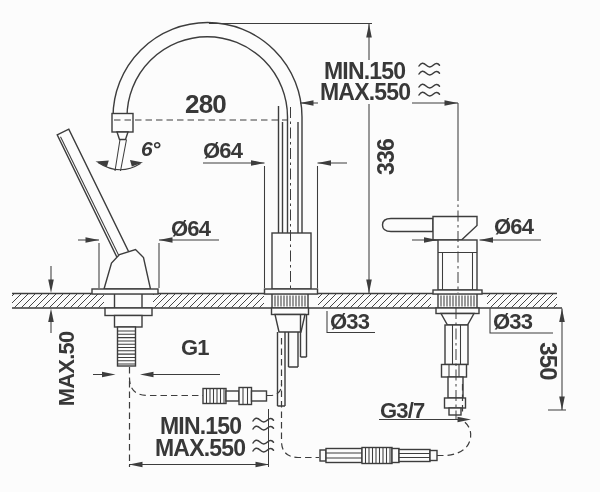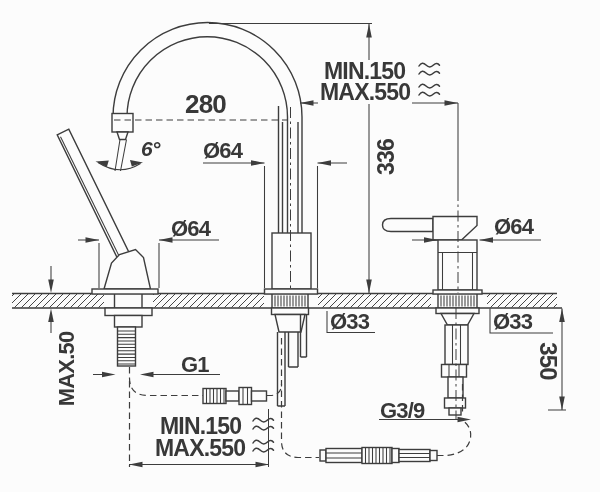--- a/index.html
+++ b/index.html
@@ -229,22 +229,22 @@
 <div class="lbl" style="left:171px;top:218px;font-size:22px;">Ø64</div>
 <div class="lbl" style="left:494px;top:216px;font-size:22px;">Ø64</div>
 
 <div class="lbl ital" style="left:141px;top:138px;font-size:21px;">6°</div>
 
 <div class="lbl" style="left:330px;top:311px;font-size:22px;">Ø33</div>
 <div class="lbl" style="left:493px;top:311px;font-size:22px;">Ø33</div>
 
 <div class="lbl rot" style="left:67px;top:369px;font-size:22px;">MAX.50</div>
 
-<div class="lbl" style="left:181px;top:354px;font-size:22px;text-align:right;">G1</div>
+<div class="lbl" style="left:181px;top:337px;font-size:22px;text-align:right;">G1</div>
 
 <div class="lbl rotcw" style="left:548px;top:361px;font-size:24px;">350</div>
 
-<div class="lbl" style="left:380px;top:400px;font-size:22px;">G3/9</div>
+<div class="lbl" style="left:380px;top:400px;font-size:22px;">G3/7</div>
 
 <div class="lbl" style="left:160px;top:415px;font-size:23px;">MIN.150</div>
 <div class="lbl" style="left:155px;top:437px;font-size:23px;">MAX.550</div>
 
 </div>
 
 </body></html>

